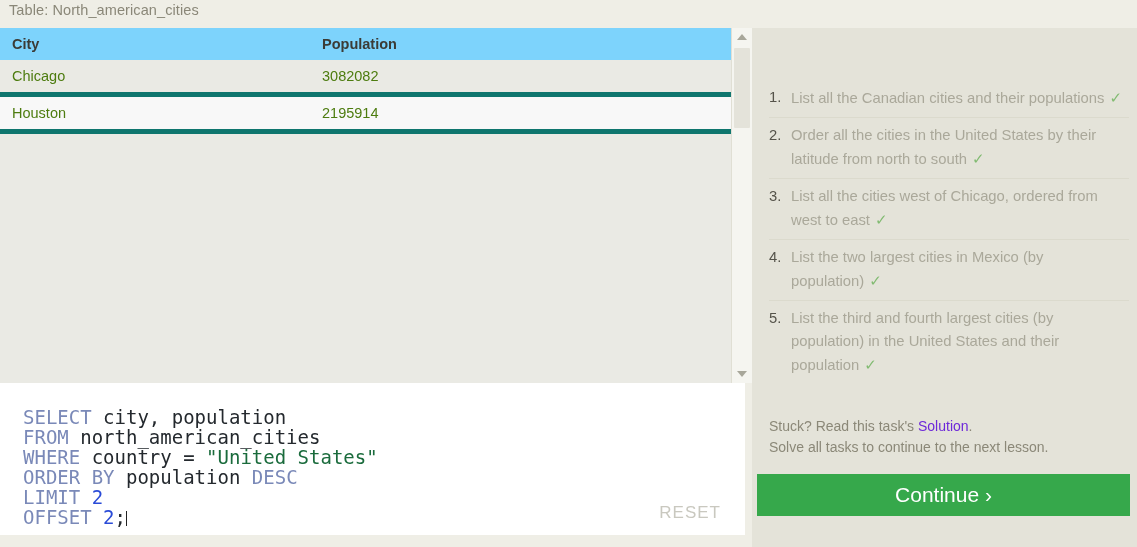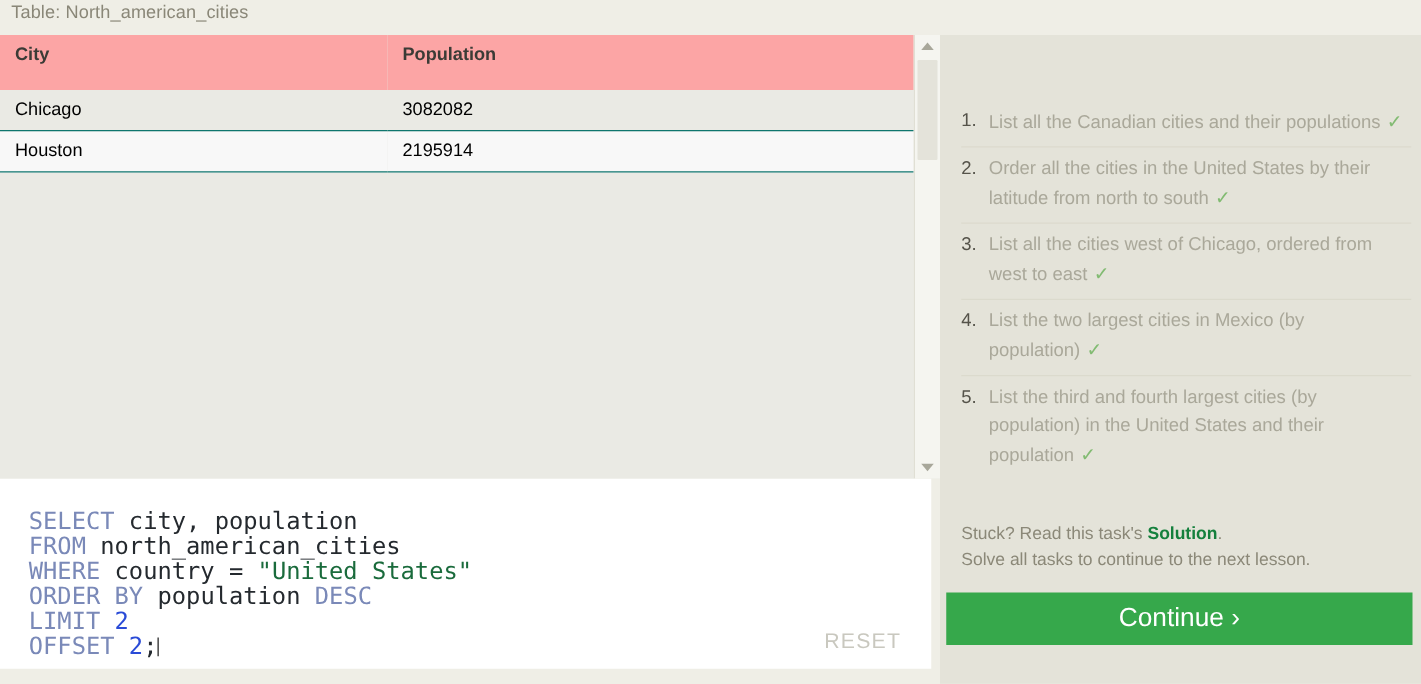--- a/index.html
+++ b/index.html
@@ -47,37 +47,37 @@
 
   #results-table {
     position: absolute;
     left: 0;
     top: 0;
     width: 731px;
     border-collapse: collapse;
     table-layout: fixed;
   }
   #results-table th {
-    background: #fca5a5;
+    background: #7dd3fc;
     color: #3b3b36;
     font-size: 14.5px;
     font-weight: bold;
     text-align: left;
-    padding: 8px 0 20px 12px;
+    padding: 8px 0 8px 12px;
     height: 22px;
     box-sizing: border-box;
   }
   #results-table td {
-    color: #000000;
+    color: #4d7c0f;
     font-size: 14.5px;
     text-align: left;
     padding: 8px 0 8px 12px;
     height: 22px;
     box-sizing: border-box;
-    border-bottom: 1px solid #0f766e;
+    border-bottom: 5px solid #0f766e;
   }
   #results-table tbody tr.row-even td { background: #eaeae4; }
   #results-table tbody tr.row-odd  td { background: #f8f8f8; }
   #results-table col.col-city { width: 310px; }
 
   
   #results-scrollbar {
     position: absolute;
     right: 0;
     top: 0;
@@ -214,24 +214,23 @@
   #hint-block {
     position: absolute;
     left: 17px;
     top: 388px;
     width: 360px;
     font-size: 14px;
     line-height: 21px;
     color: #8b8878;
   }
   #solution-link {
-    color: #15803d;
+    color: #6d28d9;
     text-decoration: none;
     cursor: pointer;
-    font-weight: bold;
   }
 
   #continue-button {
     position: absolute;
     left: 5px;
     top: 446px;
     width: 373px;
     height: 42px;
     background: #36a84b;
     color: #ffffff;

